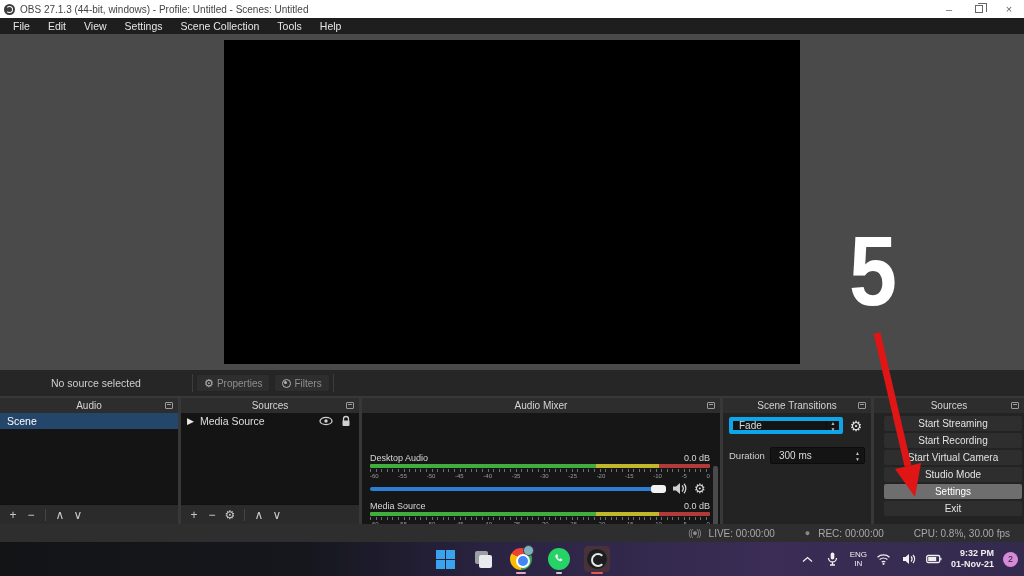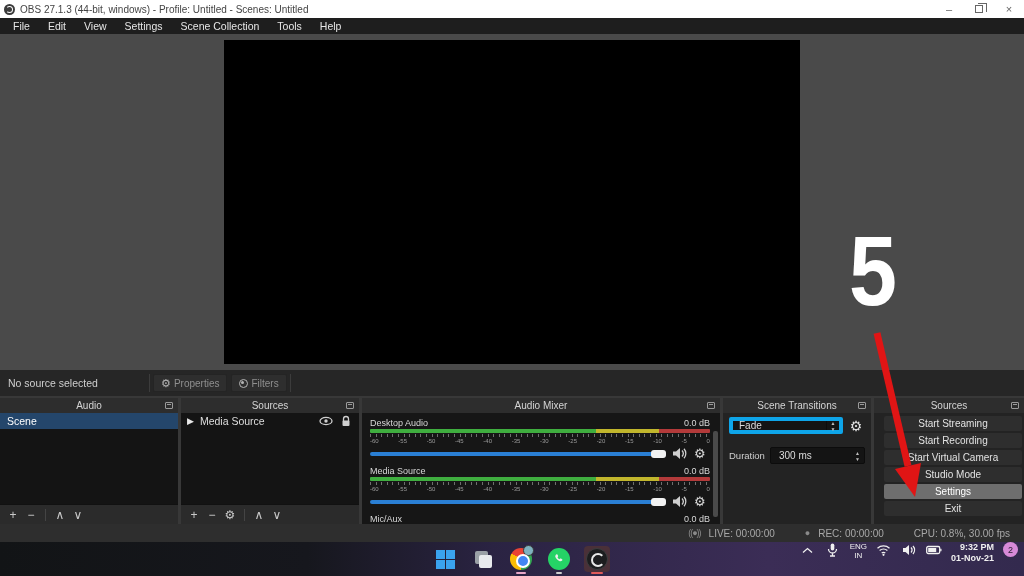--- a/index.html
+++ b/index.html
@@ -19,21 +19,21 @@
 
   
   .menubar { position:absolute; left:0; top:18px; width:1024px; height:16px; background:#1e1e1e; display:flex; align-items:center; padding-left:4px; }
   .menu-item { color:#e6e6e6; font-size:10.5px; padding:0 9px; height:100%; display:flex; align-items:center; }
 
   
   .main-area { position:absolute; left:0; top:34px; width:1024px; height:336px; background:#4a4a4a; }
   .canvas { position:absolute; left:224px; top:6px; width:576px; height:324px; background:#000; }
 
   
-  .src-toolbar { position:absolute; left:0; top:370px; width:1024px; height:26px; background:#262626; display:flex; align-items:center; }
+  .src-toolbar { position:absolute; left:0; top:370px; width:1024px; height:26px; background:#262626; display:flex; align-items:center;padding-left:43px; }
   .src-status { color:#cfcfcf; font-size:10.5px; padding-left:8px; width:146px; }
   .vsep { width:1px; height:18px; background:#3c3c3c; margin:0 3px; }
   .tool-btn { display:flex; align-items:center; gap:3px; background:#2e2e2e; border:1px solid #242424; border-radius:2px; height:18px; padding:0 7px; color:#8f8f8f; font-size:10px; }
   .tool-btn .gear { font-size:11px; color:#b5b5b5; }
   .filter-circ { width:9px; height:9px; border-radius:50%; border:1.5px solid #b5b5b5; position:relative; }
   .filter-circ::after { content:""; position:absolute; left:1px; top:1px; width:3px; height:3px; border-radius:50%; background:#b5b5b5; }
 
   
   .dock { position:absolute; left:0; top:396px; width:1024px; height:128px; background:#383838; }
   .panel { position:absolute; top:2px; height:126px; background:#1c1c1c; display:flex; flex-direction:column; }
@@ -53,21 +53,21 @@
   .source-row { height:16px; color:#dedede; font-size:10.5px; display:flex; align-items:center; padding:0 6px; gap:6px; }
   .source-row .play { font-size:9px; color:#e8e8e8; }
   .source-row .spacer { flex:1; }
   .row-icon { width:14px; height:12px; }
 
   .panel-toolbar { height:20px; background:#2b2b2b; display:flex; align-items:center; gap:4px; padding:0 6px; flex:none; border-top:1px solid #111; }
   .tb-ic { color:#c9c9c9; font-size:12px; width:14px; text-align:center; }
   .tb-sep { width:1px; height:12px; background:#444; margin:0 3px; }
 
   
-  .mixer-body { flex:1; position:relative; padding:3px 10px 14px 8px; overflow:hidden; }
+  .mixer-body { flex:1; position:relative; padding:3px 10px 14px 8px; overflow:hidden;margin-top:35px; }
   .channel { margin-bottom:3px; }
   .ch-head { display:flex; justify-content:space-between; align-items:center; height:13px; }
   .ch-name { color:#d8d8d8; font-size:9px; }
   .ch-level { color:#d8d8d8; font-size:9px; }
   .meter { height:4px; border-radius:1px; background:linear-gradient(90deg,#3fae3f 0 66.5%, #c1b62c 66.5% 85%, #b33a3a 85% 100%); }
   .tickstrip { height:3px; background:repeating-linear-gradient(90deg,#6e6e6e 0 1px, transparent 1px 5.6px); margin-top:1px; }
   .ticklabels { display:flex; justify-content:space-between; color:#9a9a9a; font-size:6px; height:8px; line-height:8px; }
   .ctl-row { display:flex; align-items:center; gap:6px; height:15px; margin-top:1px; }
   .slider { flex:1; position:relative; height:14px; max-width:296px; }
   .slider .track { position:absolute; left:0; right:0; top:5px; height:4px; background:#2a7fd4; border-radius:2px; }
@@ -110,21 +110,21 @@
   .taskview-back { width:13px; height:13px; background:#9aa0a6; position:absolute; left:5px; top:5px; border-radius:2px; }
   .taskview-front { width:13px; height:13px; background:#e8eaed; position:absolute; left:9px; top:9px; border-radius:2px; }
   .chrome-ic { width:22px; height:22px; border-radius:50%; background:conic-gradient(from -60deg, #ea4335 0 120deg, #4285f4 0 120deg, #34a853 120deg 240deg, #fbbc05 240deg 360deg); position:relative; }
   .chrome-ic::after { content:""; position:absolute; left:6px; top:6px; width:10px; height:10px; border-radius:50%; background:#4285f4; border:2px solid #fff; }
   .chrome-avatar { position:absolute; right:-2px; top:-3px; width:11px; height:11px; border-radius:50%; background:#7fb2c0; border:1px solid #3b3b3b; }
   .wa-ic { width:22px; height:22px; border-radius:50%; background:#25d366; display:flex; align-items:center; justify-content:center; }
   .obs-app { background:#4a3038; }
   .obs-ic { width:22px; height:22px; border-radius:50%; background:#1d1d1f; border:1px solid #3c3c3e; position:relative; }
   .obs-ic::after { content:""; position:absolute; left:4px; top:4px; width:10px; height:10px; border-radius:50%; border:2px solid #e8e8e8; border-right-color:transparent; }
 
-  .tb-tray { position:absolute; right:6px; top:0; height:34px; display:flex; align-items:flex-start; gap:9px; color:#f0f0f0; }
+  .tb-tray { position:absolute; right:6px; top:0; height:34px; display:flex; align-items:center; gap:9px; color:#f0f0f0; }
   .tray-ic { width:16px; height:16px; display:flex; align-items:center; justify-content:center; }
   .lang { font-size:8px; line-height:9px; text-align:center; color:#f0f0f0; }
   .clock { font-size:9px; line-height:11px; text-align:right; color:#f0f0f0;font-weight:bold; }
   .badge { width:15px; height:15px; border-radius:50%; background:#d78ad8; color:#241a2e; font-size:9px; display:flex; align-items:center; justify-content:center; }
 
   
   .annot-num { position:absolute; left:834px; top:222px; width:76px; text-align:center; color:#ffffff; font-size:98px; font-weight:bold; line-height:1; transform:scaleX(0.88); letter-spacing:-2px; }
   .annot-arrow { position:absolute; left:855px; top:325px; width:75px; height:185px; z-index:40; pointer-events:none; }
 
   svg .lt { stroke:#cfcfcf; fill:none; stroke-width:1.3; }

